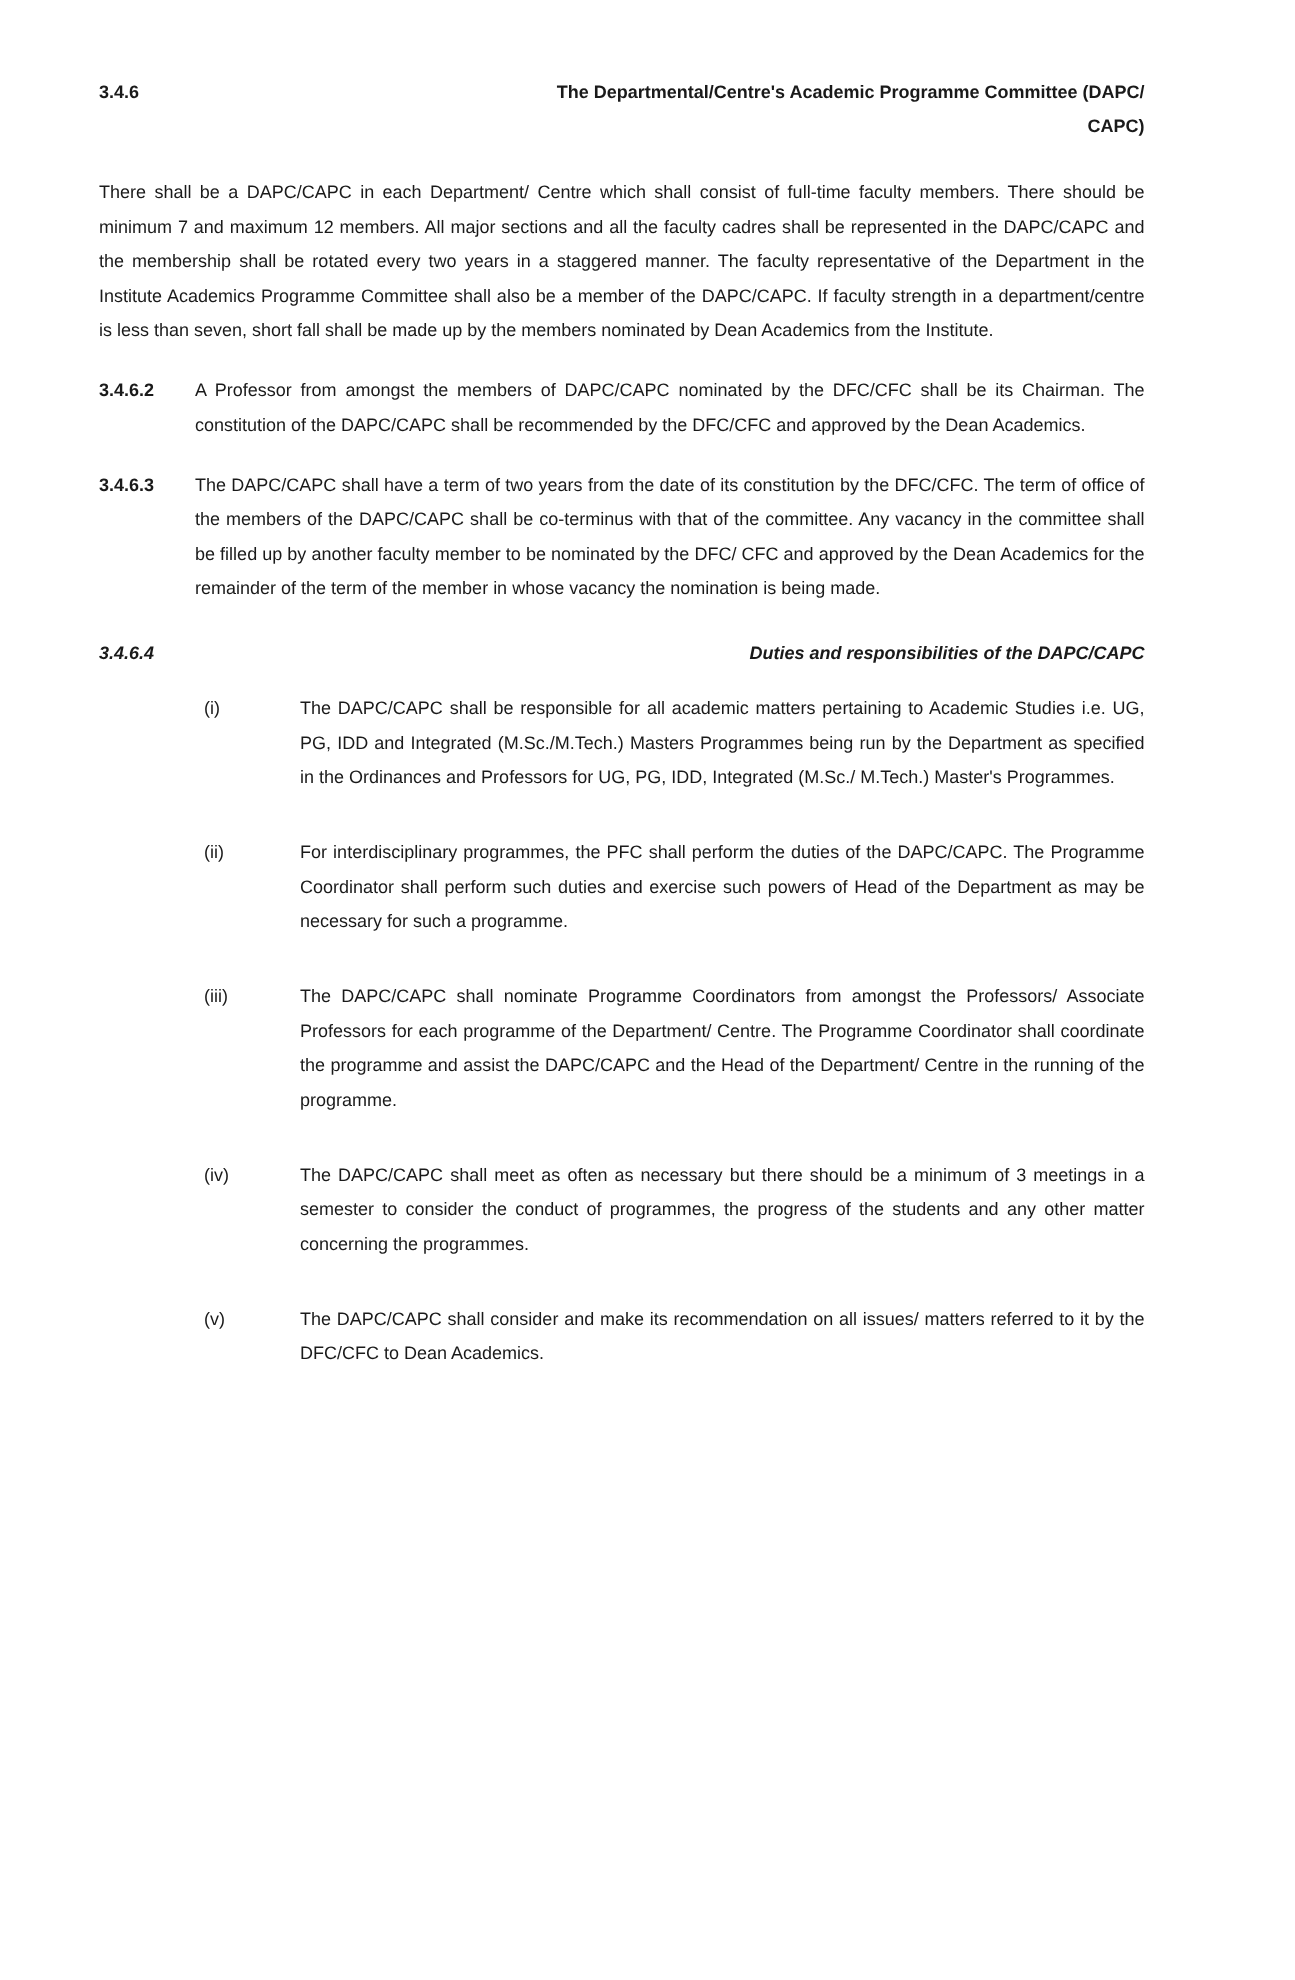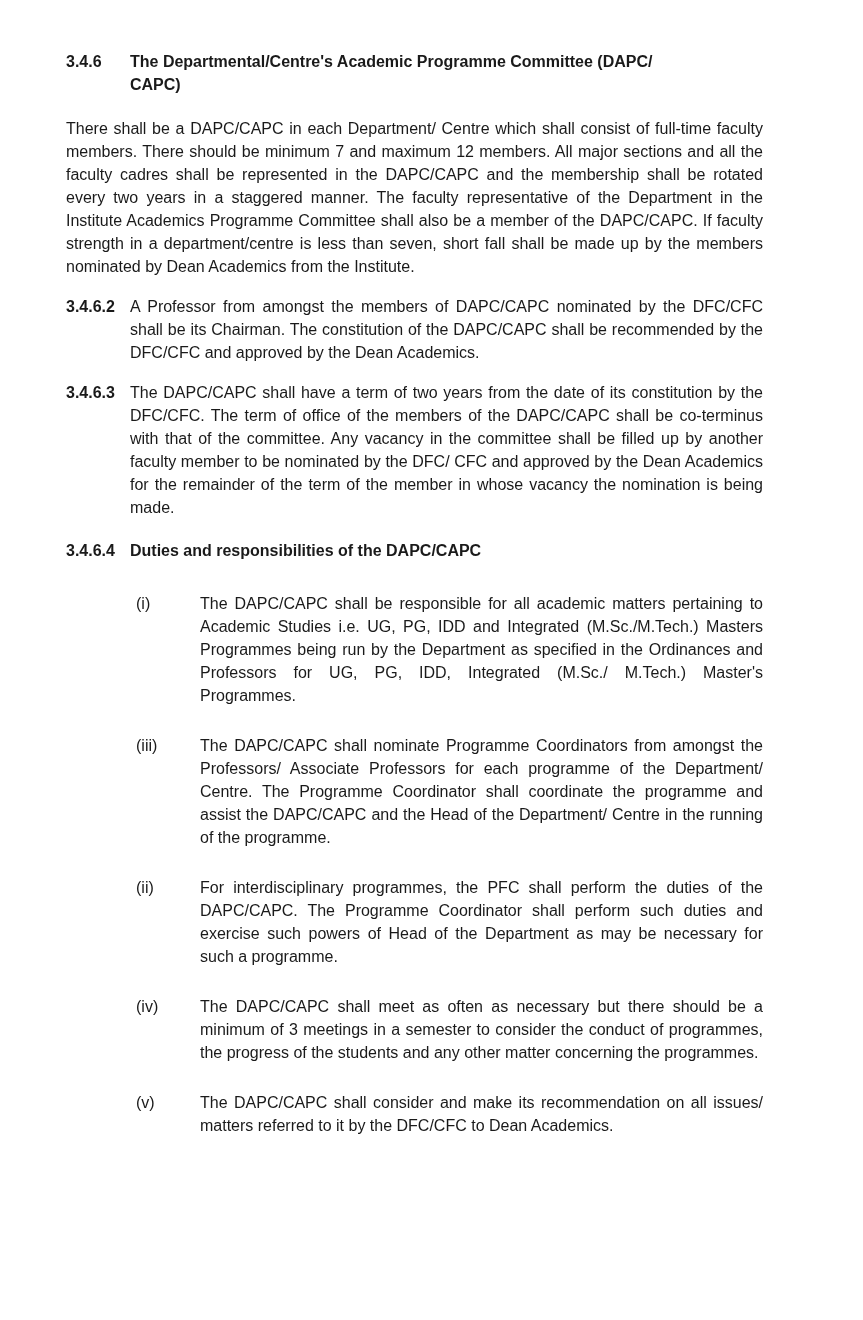--- a/index.html
+++ b/index.html
@@ -13,21 +13,21 @@
     font-family: "Liberation Sans", sans-serif;
     color: #1a1a1a;
   }
 
   .page {
     width: 863px;
     height: 1320px;
     background: #ffffff;
     padding: 50px 100px 0 66px;
     overflow: hidden;
-    font-size: 16px;
+    font-size: 12px;
     line-height: 23px;
   }
 
   .row {
     display: flex;
     margin-bottom: 17px;
   }
 
   .row .num {
     flex: 0 0 64px;
@@ -38,23 +38,23 @@
   .row .body {
     flex: 1;
     min-width: 0;
   }
 
   .justify { text-align: justify; }
 
   .bold { font-weight: bold; }
 
   .heading-row { margin-bottom: 21px; }
-  .heading-row .body { font-weight: bold; text-align: left; }
+  .heading-row .body { font-weight: bold; text-align: right; }
 
-  .subheading-row { margin-top: 20px; margin-bottom: 30px; }
+  .subheading-row { margin-top: 20px; margin-bottom: 14px; font-style: italic; }
 
   .duty {
     display: flex;
     margin-left: 70px;
     margin-bottom: 27px;
   }
 
   .duty .label {
     flex: 0 0 64px;
     width: 64px;
@@ -97,27 +97,27 @@
     <span class="num">3.4.6.4</span>
     <div class="body bold">Duties and responsibilities of the DAPC/CAPC</div>
   </div>
 
   <div class="duty">
     <span class="label">(i)</span>
     <div class="body">The DAPC/CAPC shall be responsible for all academic matters pertaining to Academic Studies i.e. UG, PG, IDD and Integrated (M.Sc./M.Tech.) Masters Programmes being run by the Department as specified in the Ordinances and Professors for UG, PG, IDD, Integrated  (M.Sc./ M.Tech.) Master's Programmes.</div>
   </div>
 
   <div class="duty">
-    <span class="label">(iii)</span>
-    <div class="body">The DAPC/CAPC shall nominate Programme Coordinators from amongst the Professors/ Associate Professors for each programme of the Department/ Centre. The Programme Coordinator shall coordinate the programme and assist the DAPC/CAPC and the Head of the Department/ Centre in the running of the programme.</div>
+    <span class="label">(ii)</span>
+    <div class="body">For interdisciplinary programmes, the PFC shall perform the duties of the DAPC/CAPC. The Programme Coordinator shall perform such duties and exercise such powers of Head of the Department as may be necessary for such a programme.</div>
   </div>
 
   <div class="duty">
-    <span class="label">(ii)</span>
-    <div class="body">For interdisciplinary programmes, the PFC shall perform the duties of the DAPC/CAPC. The Programme Coordinator shall perform such duties and exercise such powers of Head of the Department as may be necessary for such a programme.</div>
+    <span class="label">(iii)</span>
+    <div class="body">The DAPC/CAPC shall nominate Programme Coordinators from amongst the Professors/ Associate Professors for each programme of the Department/ Centre. The Programme Coordinator shall coordinate the programme and assist the DAPC/CAPC and the Head of the Department/ Centre in the running of the programme.</div>
   </div>
 
   <div class="duty">
     <span class="label">(iv)</span>
     <div class="body">The DAPC/CAPC shall meet as often as necessary but there should be a minimum of 3 meetings in a semester to consider the conduct of programmes, the progress of the students and any other matter concerning the programmes.</div>
   </div>
 
   <div class="duty">
     <span class="label">(v)</span>
     <div class="body">The DAPC/CAPC shall consider and make its recommendation on all issues/ matters referred to it by the DFC/CFC to Dean Academics.</div>

